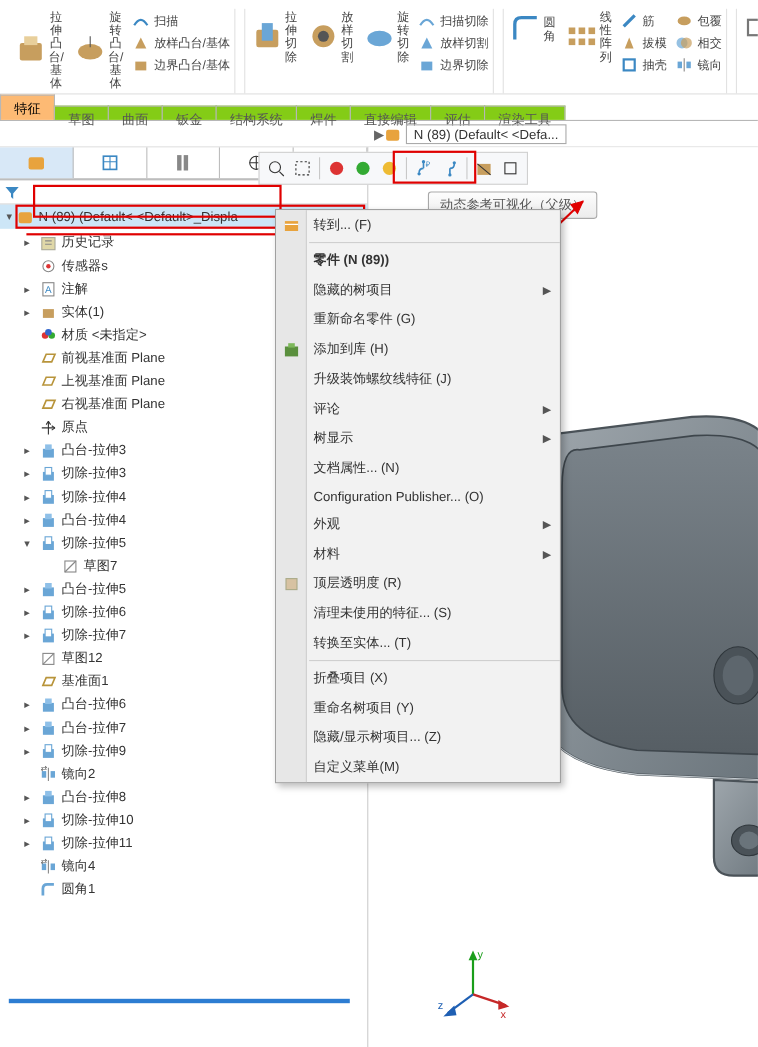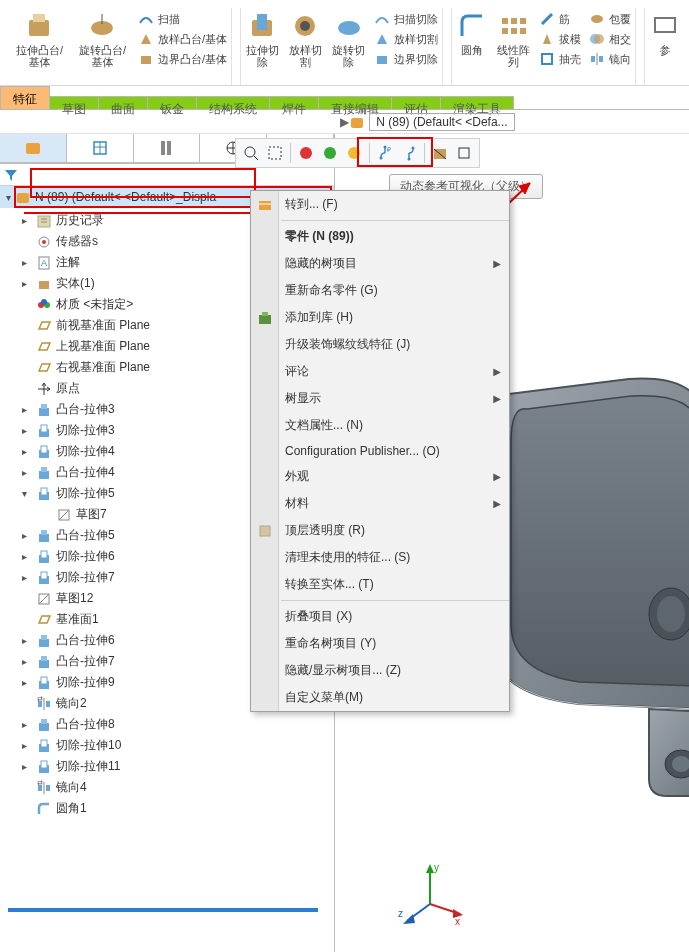--- a/index.html
+++ b/index.html
@@ -28,21 +28,21 @@
   .ribbon-group {
     display: flex;
     flex-direction: column;
     align-items: center;
     padding: 0 4px;
     border-right: 1px solid #e2e2e2;
     height: 78px;
   }
   .ribbon-btn-large {
     display: flex;
-    flex-direction: column;
+    flex-direction: row;
     align-items: center;
     justify-content: center;
     padding: 2px 4px;
     cursor: pointer;
     text-align: center;
     line-height: 1.1;
     font-size: 11px;
     color: #444;
   }
   .ribbon-icon {

